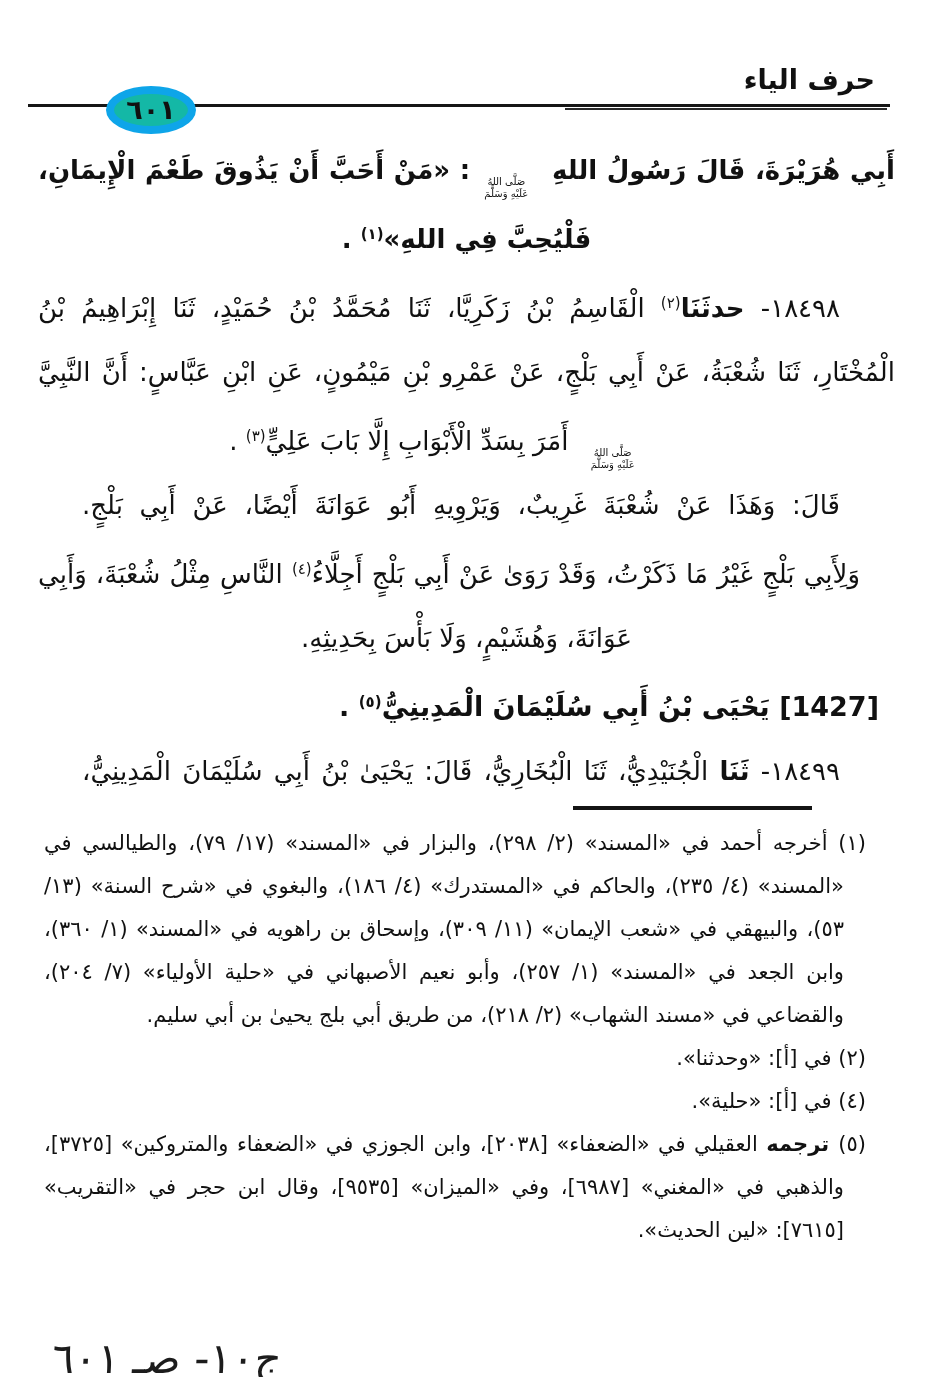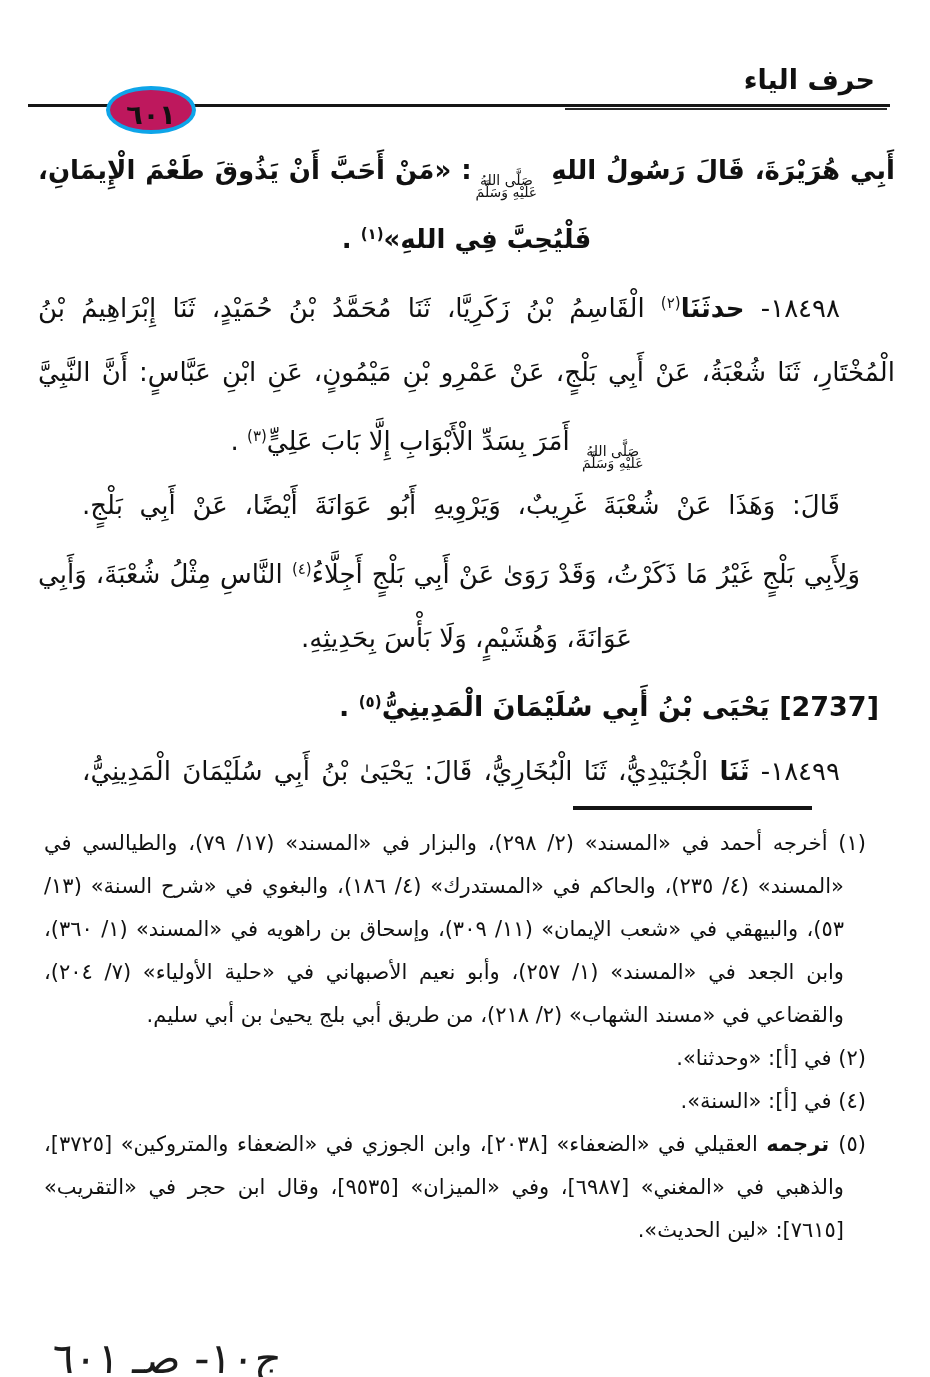--- a/index.html
+++ b/index.html
@@ -23,23 +23,23 @@
     position:absolute; top:104px; left:28px; width:862px; height:3px;
     background:#161616;
   }
   .header-rule-2 {
     position:absolute; top:108px; left:565px; width:322px; height:2px;
     background:#2a2a2a;
   }
   .page-badge {
     position:absolute; top:86px; left:106px;
     width:90px; height:48px;
-    border:4px solid #0ea5e9; border-radius:50%;
-    background:#be185d;
-    display:flex; align-items:flex-end; justify-content:center;
+    border:8px solid #0ea5e9; border-radius:50%;
+    background:#14b8a6;
+    display:flex; align-items:flex-start; justify-content:center;
     font-size:27px; font-weight:bold;
   }
   
   .main-text {
     position:absolute; top:138px; right:35px; left:38px;
     font-size:26px; line-height:64px;
     text-align:justify;
   }
   .para { text-align:justify; }
   .para.cont-center { text-align-last:center; }
@@ -52,22 +52,22 @@
     font-size:27px;
   }
   .fnref {
     font-size:15px; vertical-align:9px; font-weight:bold;
     letter-spacing:0;
   }
   .main-text .plain .fnref { font-weight:normal; }
   .saw {
     display:inline-flex; flex-direction:column; align-items:center;
     vertical-align:-6px; font-weight:normal;
-    font-size:14px; line-height:12px;
-    margin:0 4px;
+    font-size:10px; line-height:12px;
+    margin:0 14px;
     justify-content:space-between;
   }
   
   .fn-sep {
     position:absolute; top:806px; left:573px; width:239px; height:4px;
     background:#141414;
   }
   .footnotes {
     position:absolute; top:822px; right:64px; left:44px;
     font-size:21px; line-height:43px;
@@ -105,30 +105,30 @@
 
     <div class="para plain ind55 cont-center"><span>١٨٤٩٨- </span><span class="bold">حدثَنَا</span><span class="fnref">(٢)</span><span> الْقَاسِمُ بْنُ زَكَرِيَّا، ثَنَا مُحَمَّدُ بْنُ حُمَيْدٍ، ثَنَا إِبْرَاهِيمُ بْنُ الْمُخْتَارِ، ثَنَا شُعْبَةُ، عَنْ أَبِي بَلْجٍ، عَنْ عَمْرِو بْنِ مَيْمُونٍ، عَنِ ابْنِ عَبَّاسٍ: أَنَّ النَّبِيَّ </span><span class="saw">
           <span>صَلَّى اللهُ</span>
           <span>عَلَيْهِ وَسَلَّمَ</span>
         </span><span> أَمَرَ بِسَدِّ الْأَبْوَابِ إِلَّا بَابَ عَلِيٍّ</span><span class="fnref">(٣)</span><span> .</span></div>
 
     <div class="para plain ind55 full-last"><span>قَالَ: وَهَذَا عَنْ شُعْبَةَ غَرِيبٌ، وَيَرْوِيهِ أَبُو عَوَانَةَ أَيْضًا، عَنْ أَبِي بَلْجٍ.</span></div>
 
     <div class="para plain ind35 cont-center"><span>وَلِأَبِي بَلْجٍ غَيْرُ مَا ذَكَرْتُ، وَقَدْ رَوَىٰ عَنْ أَبِي بَلْجٍ أَجِلَّاءُ</span><span class="fnref">(٤)</span><span> النَّاسِ مِثْلُ شُعْبَةَ، وَأَبِي عَوَانَةَ، وَهُشَيْمٍ، وَلَا بَأْسَ بِحَدِيثِهِ.</span></div>
 
-    <div class="para entry-heading"><span>[2737]</span><span> يَحْيَى بْنُ أَبِي سُلَيْمَانَ الْمَدِينِيُّ</span><span class="fnref">(٥)</span><span> .</span></div>
+    <div class="para entry-heading"><span>[1427]</span><span> يَحْيَى بْنُ أَبِي سُلَيْمَانَ الْمَدِينِيُّ</span><span class="fnref">(٥)</span><span> .</span></div>
 
     <div class="para plain ind55 full-last"><span>١٨٤٩٩- </span><span class="bold">ثَنَا</span><span> الْجُنَيْدِيُّ، ثَنَا الْبُخَارِيُّ، قَالَ: يَحْيَىٰ بْنُ أَبِي سُلَيْمَانَ الْمَدِينِيُّ،</span></div>
 
   </div>
 
   <div class="fn-sep"></div>
 
   <div class="footnotes">
     <div class="footnote"><span class="fn-marker">(١)</span><span> أخرجه أحمد في «المسند» (٢/ ٢٩٨)، والبزار في «المسند» (١٧/ ٧٩)، والطيالسي في «المسند» (٤/ ٢٣٥)، والحاكم في «المستدرك» (٤/ ١٨٦)، والبغوي في «شرح السنة» (١٣/ ٥٣)، والبيهقي في «شعب الإيمان» (١١/ ٣٠٩)، وإسحاق بن راهويه في «المسند» (١/ ٣٦٠)، وابن الجعد في «المسند» (١/ ٢٥٧)، وأبو نعيم الأصبهاني في «حلية الأولياء» (٧/ ٢٠٤)، والقضاعي في «مسند الشهاب» (٢/ ٢١٨)، من طريق أبي بلج يحيىٰ بن أبي سليم.</span></div>
     <div class="footnote"><span class="fn-marker">(٢)</span><span> في [أ]: «وحدثنا».</span></div>
-    <div class="footnote"><span class="fn-marker">(٤)</span><span> في [أ]: «السنة».</span></div>
+    <div class="footnote"><span class="fn-marker">(٤)</span><span> في [أ]: «حلية».</span></div>
     <div class="footnote"><span class="fn-marker">(٥)</span><span class="bold"> ترجمه</span><span> العقيلي في «الضعفاء» [٢٠٣٨]، وابن الجوزي في «الضعفاء والمتروكين» [٣٧٢٥]، والذهبي في «المغني» [٦٩٨٧]، وفي «الميزان» [٩٥٣٥]، وقال ابن حجر في «التقريب» [٧٦١٥]: «لين الحديث».</span></div>
   </div>
 
   <div class="footer-note">ج١٠- صـ ٦٠١</div>
 
 </div>
 
 </body></html>

